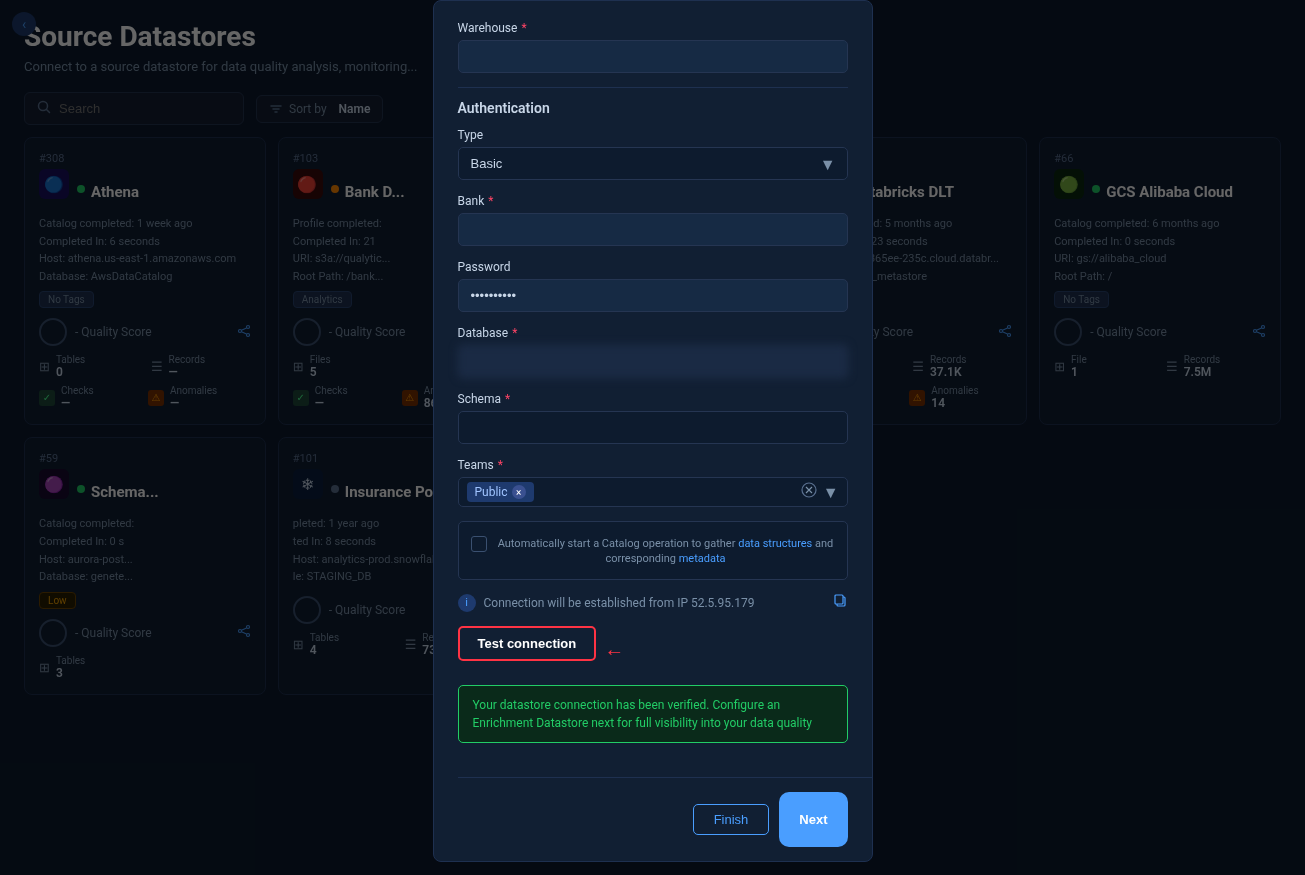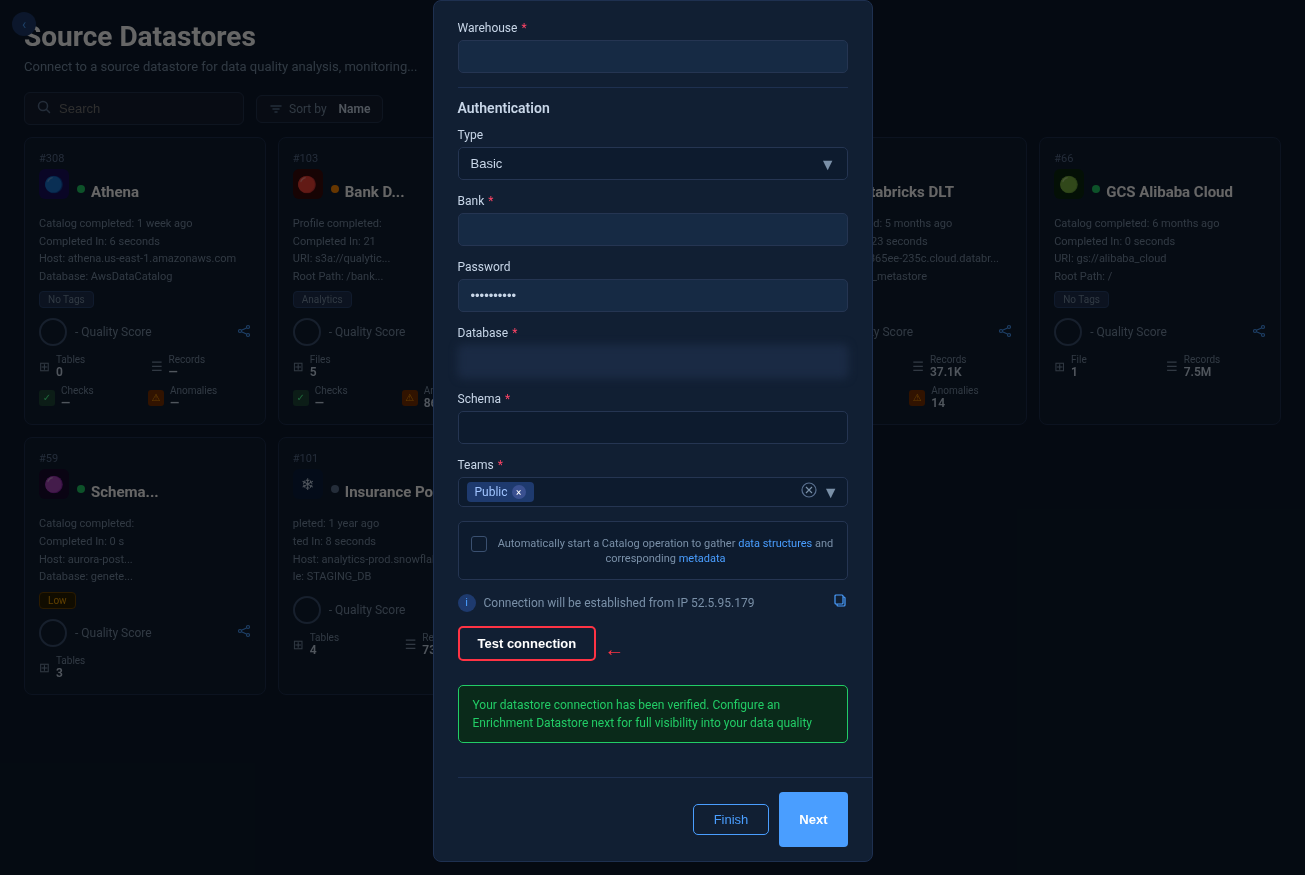--- a/index.html
+++ b/index.html
@@ -424,21 +424,21 @@
       border-radius: 5px;
       cursor: pointer;
     }
     .btn-next {
       background: #4a9eff;
       border: none;
       color: #ffffff;
       font-size: 13px;
       font-weight: 600;
       padding: 20px 20px;
-      border-radius: 4px;
+      border-radius: 10px;
       cursor: pointer;
     }
 
     .back-btn {
       position: absolute;
       top: 12px;
       left: 12px;
       width: 24px;
       height: 24px;
       background: #1e3a6e;

